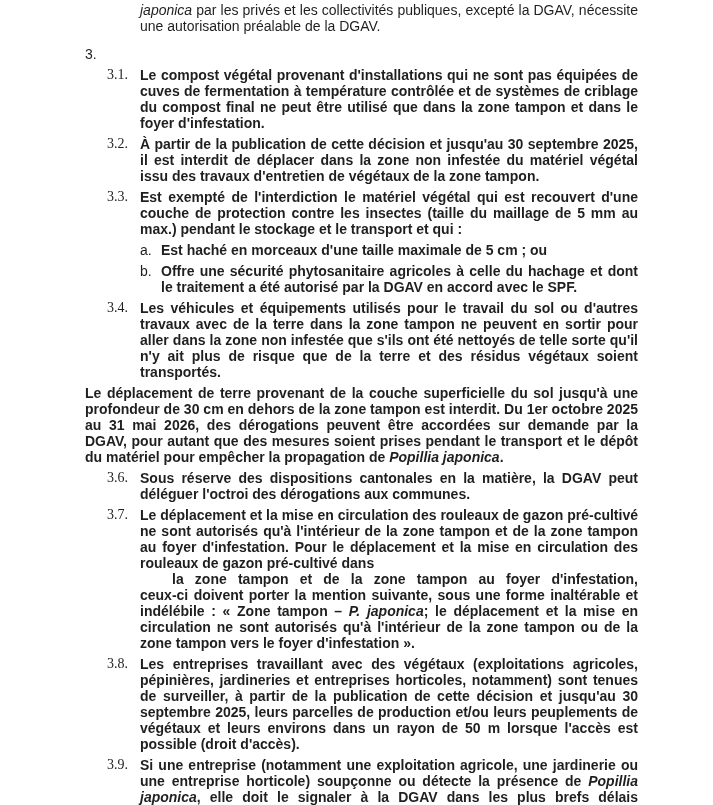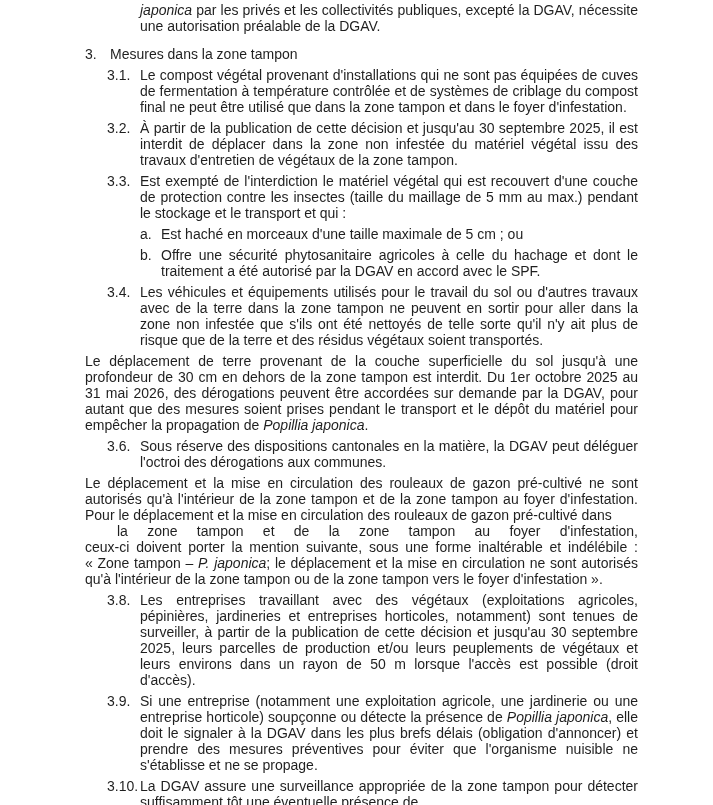--- a/index.html
+++ b/index.html
@@ -18,38 +18,37 @@
   }
   p { margin: 0; }
   .intro {
     margin-left: 55px;
     text-align: justify;
     margin-bottom: 12px;
   }
   .heading { display: flex; margin-bottom: 5px; }
   .h-num { width: 25px; flex: none; }
   .item { display: flex; margin-bottom: 5px; }
-  .item > .num { margin-left: 22px; width: 33px; flex: none; }
-  .body { flex: 1; text-align: justify; min-width: 0; }
+  .item > .num { margin-left: 22px; width: 33px; flex: none; font-family: Liberation Serif, serif; }
+  .body { flex: 1; text-align: justify; min-width: 0; font-weight: bold; }
   .col { flex: 1; min-width: 0; }
   .sub { display: flex; margin-top: 5px; }
   .sub > .letter { width: 21px; flex: none; }
   .it { font-style: italic; }
   .jline { display: block; text-align: justify; text-align-last: justify; padding-left: 32px; }
 </style>
 </head>
 <body>
 
 <div class="page">
 
   <p class="intro"><span class="it">japonica</span><span> par les privés et les collectivités publiques, excepté la DGAV, nécessite une autorisation préalable de la DGAV.</span></p>
 
   <div class="heading">
     <span class="h-num">3.</span>
-    <span class="h-title">Mesures dans la zone tampon</span>
   </div>
 
   <div class="item">
     <span class="num">3.1.</span>
     <p class="body"><span>Le compost végétal provenant d'installations qui ne sont pas équipées de cuves de fermentation à température contrôlée et de systèmes de criblage du compost final ne peut être utilisé que dans la zone tampon et dans le foyer d'infestation.</span></p>
   </div>
 
   <div class="item">
     <span class="num">3.2.</span>
     <p class="body"><span>À partir de la publication de cette décision et jusqu'au 30 septembre 2025, il est interdit de déplacer dans la zone non infestée du matériel végétal issu des travaux d'entretien de végétaux de la zone tampon.</span></p>
@@ -78,20 +77,21 @@
   <div class="item">
     <p class="body"><span>Le déplacement de terre provenant de la couche superficielle du sol jusqu'à une profondeur de 30 cm en dehors de la zone tampon est interdit. Du 1er octobre 2025 au 31 mai 2026, des dérogations peuvent être accordées sur demande par la DGAV, pour autant que des mesures soient prises pendant le transport et le dépôt du matériel pour empêcher la propagation de </span><span class="it">Popillia japonica</span><span>.</span></p>
   </div>
 
   <div class="item">
     <span class="num">3.6.</span>
     <p class="body"><span>Sous réserve des dispositions cantonales en la matière, la DGAV peut déléguer l'octroi des dérogations aux communes.</span></p>
   </div>
 
   <div class="item">
+    <span class="num">3.7.</span>
     <p class="body"><span>Le déplacement et la mise en circulation des rouleaux de gazon pré-cultivé ne sont autorisés qu'à l'intérieur de la zone tampon et de la zone tampon au foyer d'infestation. Pour le déplacement et la mise en circulation des rouleaux de gazon pré-cultivé dans</span><span class="jline">la zone tampon et de la zone tampon au foyer d'infestation,</span><span>ceux-ci doivent porter la mention suivante, sous une forme inaltérable et indélébile&nbsp;: «&nbsp;Zone tampon –&nbsp;</span><span class="it">P. japonica</span><span>; le déplacement et la mise en circulation ne sont autorisés qu'à l'intérieur de la zone tampon ou de la zone tampon vers le foyer d'infestation&nbsp;».</span></p>
   </div>
 
   <div class="item">
     <span class="num">3.8.</span>
     <p class="body"><span>Les entreprises travaillant avec des végétaux (exploitations agricoles, pépinières, jardineries et entreprises horticoles, notamment) sont tenues de surveiller, à partir de la publication de cette décision et jusqu'au 30 septembre 2025, leurs parcelles de production et/ou leurs peuplements de végétaux et leurs environs dans un rayon de 50 m lorsque l'accès est possible (droit d'accès).</span></p>
   </div>
 
   <div class="item">
     <span class="num">3.9.</span>

